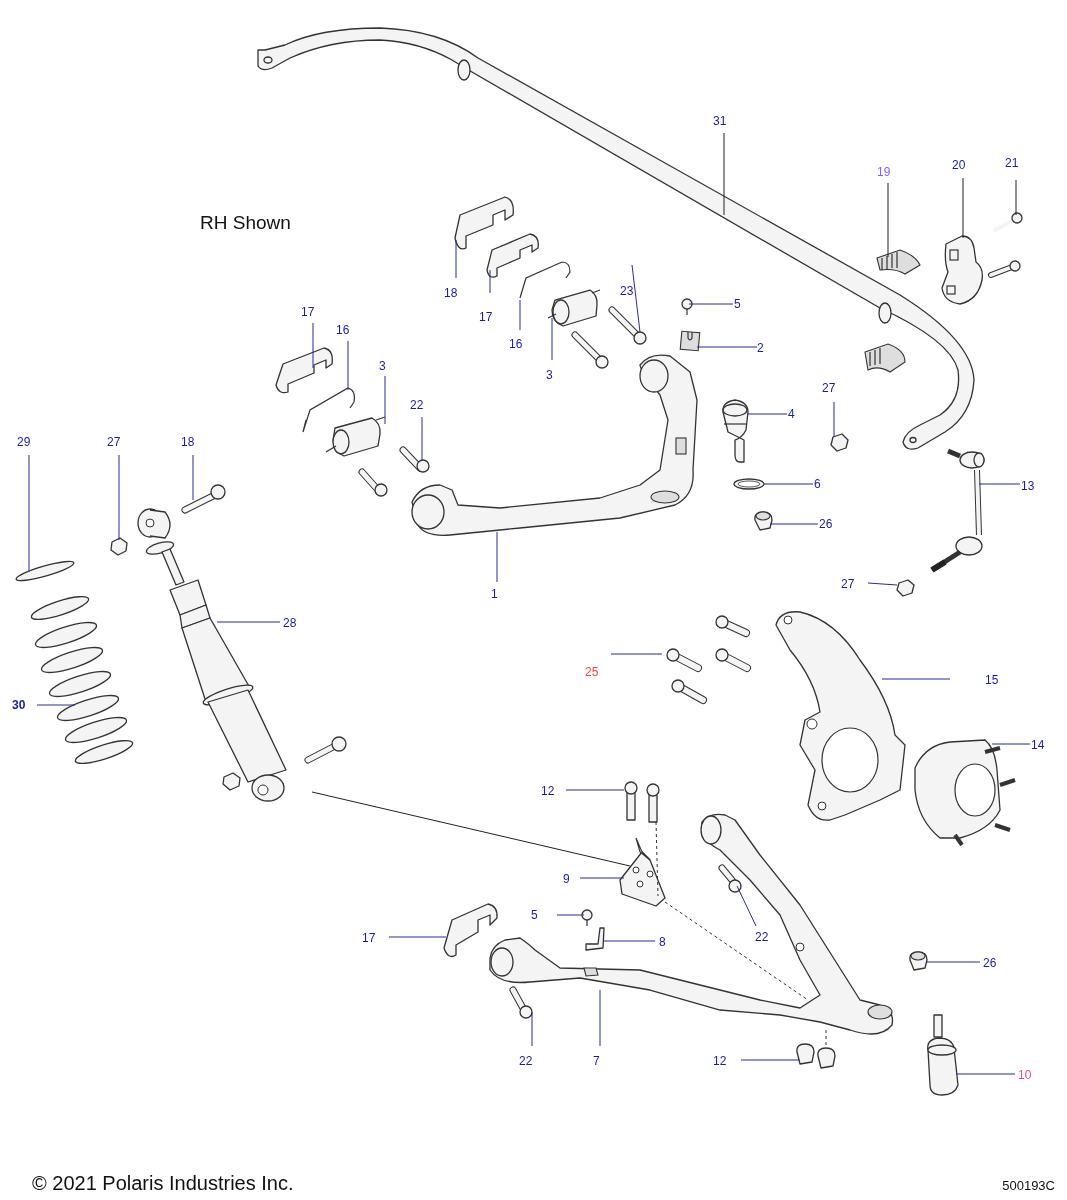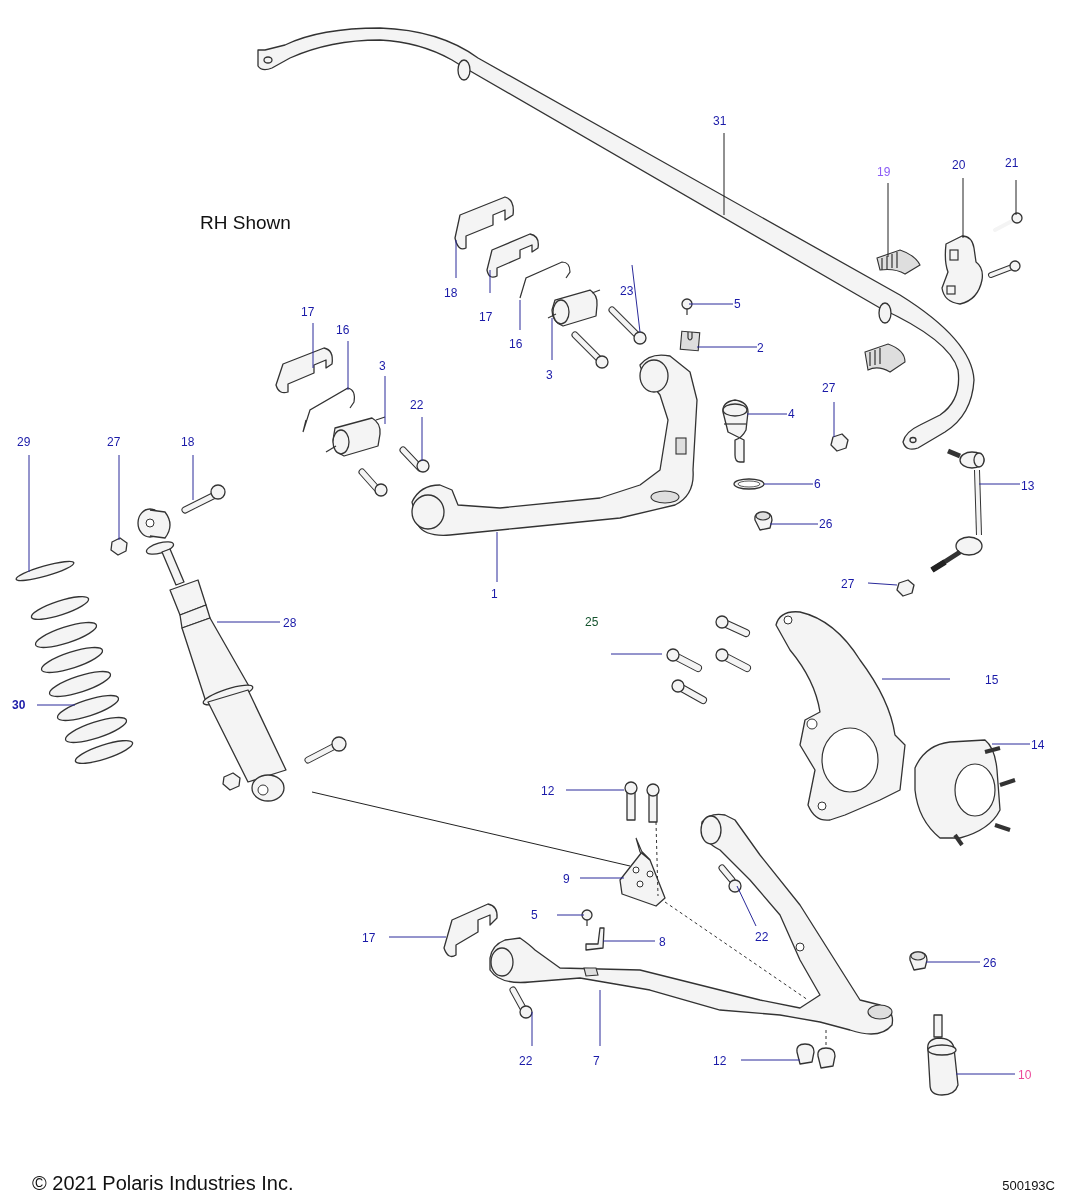--- a/index.html
+++ b/index.html
@@ -368,21 +368,21 @@
 <span class="callout" style="left: 822px; top: 378px; color: rgb(26, 26, 168);">27</span>
 <span class="callout" style="left: 814px; top: 474px; color: rgb(26, 26, 168);">6</span>
 <span class="callout" style="left: 1021px; top: 476px; color: rgb(26, 26, 168);">13</span>
 <span class="callout" style="left: 17px; top: 432px; color: rgb(26, 26, 168);">29</span>
 <span class="callout" style="left: 107px; top: 432px; color: rgb(26, 26, 168);">27</span>
 <span class="callout" style="left: 181px; top: 432px; color: rgb(26, 26, 168);">18</span>
 <span class="callout" style="left: 819px; top: 514px; color: rgb(26, 26, 168);">26</span>
 <span class="callout" style="left: 491px; top: 584px; color: rgb(26, 26, 168);">1</span>
 <span class="callout" style="left: 841px; top: 574px; color: rgb(26, 26, 168);">27</span>
 <span class="callout" style="left: 283px; top: 613px; color: rgb(26, 26, 168);">28</span>
-<span class="callout" style="left: 585px; top: 612px; color: #14532d;">25</span>
+<span class="callout" style="left: 585px; top: 662px; color: #ef4444;">25</span>
 <span class="callout" style="left: 953px; top: 670px; color: rgb(26, 26, 168); margin-left: 32px;">15</span>
 <span class="callout" style="left: 12px; top: 695px; color: rgb(26, 26, 168); font-weight: bold;">30</span>
 <span class="callout" style="left: 1031px; top: 735px; color: rgb(26, 26, 168);">14</span>
 <span class="callout" style="left: 541px; top: 781px; color: rgb(26, 26, 168);">12</span>
 <span class="callout" style="left: 563px; top: 869px; color: rgb(26, 26, 168);">9</span>
 <span class="callout" style="left: 531px; top: 905px; color: rgb(26, 26, 168);">5</span>
 <span class="callout" style="left: 659px; top: 932px; color: rgb(26, 26, 168);">8</span>
 <span class="callout" style="left: 755px; top: 927px; color: rgb(26, 26, 168);">22</span>
 <span class="callout" style="left: 362px; top: 928px; color: rgb(26, 26, 168);">17</span>
 <span class="callout" style="left: 983px; top: 953px; color: rgb(26, 26, 168);">26</span>

